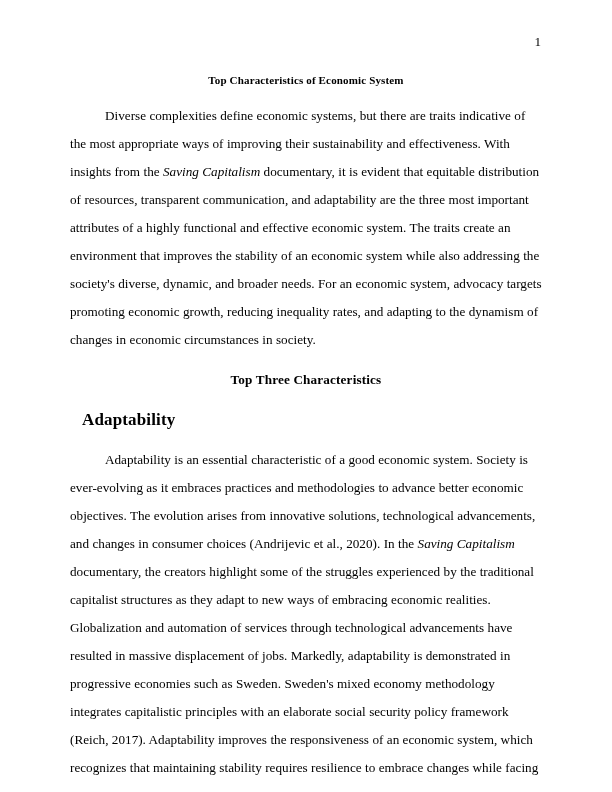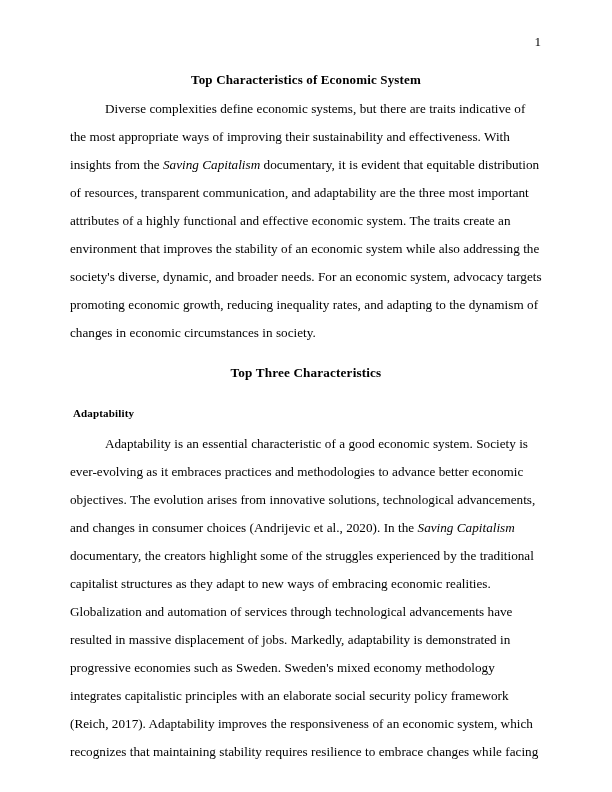--- a/index.html
+++ b/index.html
@@ -38,39 +38,39 @@
     top: 66px;
     left: 70px;
     width: 472px;
     font-size: 13.2px;
     line-height: 28px;
     text-align: left;
   }
   .doc-title {
     text-align: center;
     font-weight: bold;
-    font-size: 13px;
+    font-size: 11px;
     line-height: 28px;
-    margin: 0 0 1px 0;
+    margin: 0 0 8px 0;
     letter-spacing: 0.15px;
   }
   .heading-1 {
     text-align: center;
     font-weight: bold;
     font-size: 13.2px;
     line-height: 28px;
     margin: 12px;
     letter-spacing: 0.15px;
   }
   .heading-2 {
     text-align: left;
     font-weight: bold;
-    font-size: 11px;
+    font-size: 17px;
     line-height: 28px;
-    margin: 3px;
+    margin: 12px;
     letter-spacing: 0.15px;
   }
   p.body-para {
     margin: 0;
     text-indent: 35px;
     font-size: 13.2px;
     line-height: 28px;
     text-align: left;
     word-spacing: 0.1px;
   }

